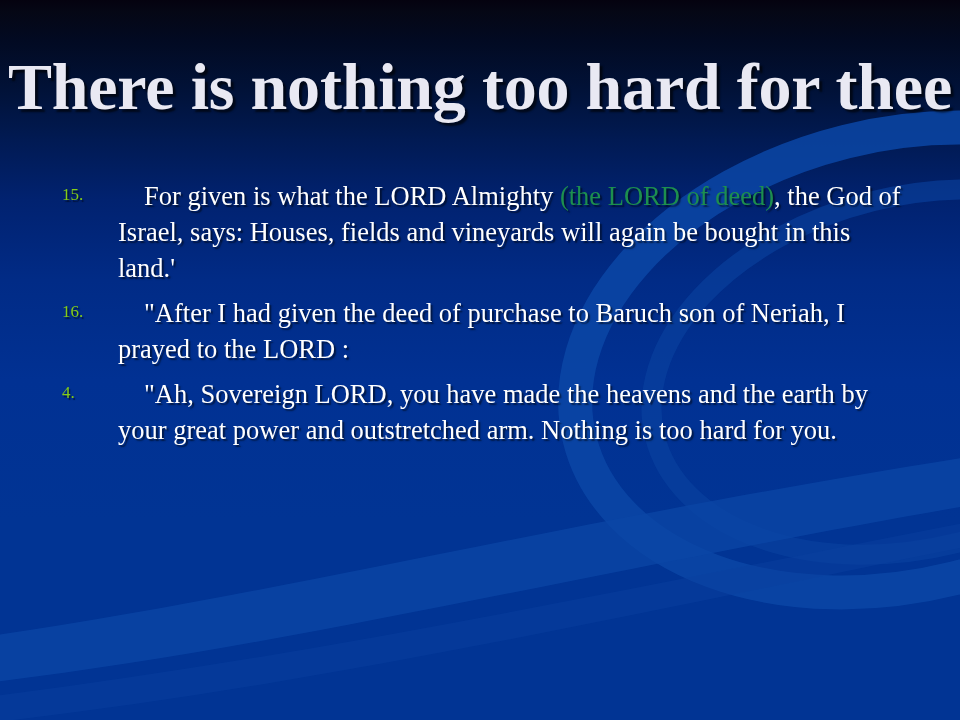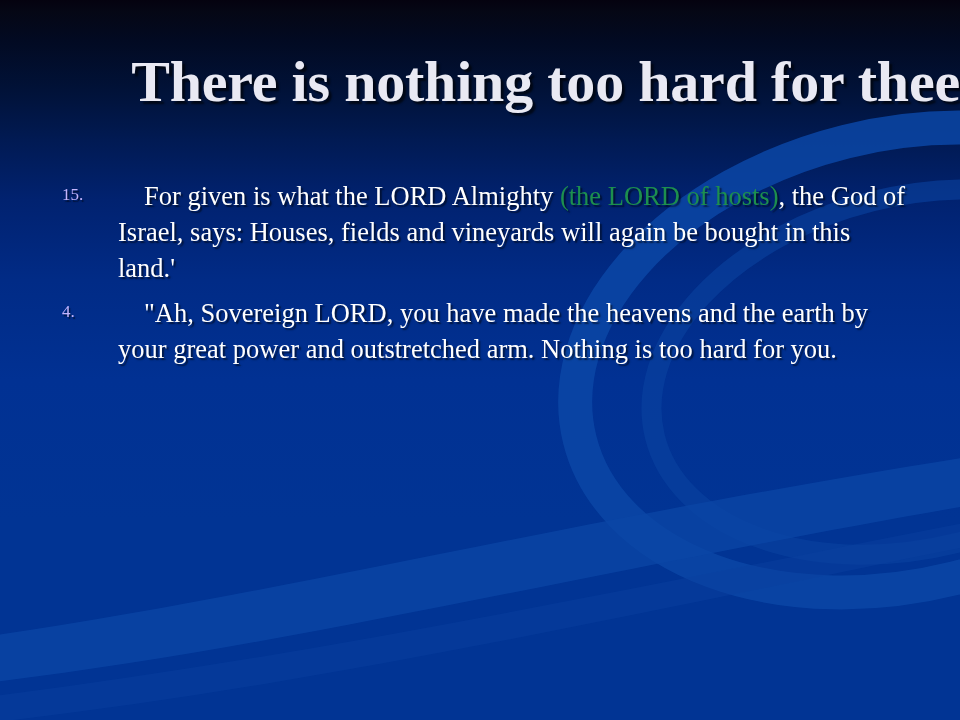--- a/index.html
+++ b/index.html
@@ -36,22 +36,22 @@
     position: absolute;
     inset: 0;
   }
 
   
   .title {
     position: absolute;
     left: 0;
     top: 52px;
     width: 960px;
-    text-align: right;
-    font-size: 58px;
+    text-align: center;
+    font-size: 66px;
     line-height: 1.05;
     font-weight: bold;
     color: #e9e9f3;
     letter-spacing: -0.2px;
     text-shadow: 3px 3px 2px rgba(0,0,0,0.62);
     white-space: nowrap;
   }
 
   
   .body-list {
@@ -70,21 +70,21 @@
     text-shadow: 2px 2px 1.5px rgba(0,0,0,0.55);
     text-align: left;
   }
   .verse-num {
     position: absolute;
     left: 4px;
     top: 5px;
     width: 40px;
     font-size: 17px;
     line-height: 24px;
-    color: #c4b5fd;
+    color: #84cc16;
     text-shadow: 1.5px 1.5px 1px rgba(0,0,0,0.5);
     text-align: left;
   }
   .verse-text { display: inline; }
   .lead-indent { display: inline-block; width: 26px; }
   .green { color: #1d8f4e; }
 </style>
 </head>
 <body>
 
@@ -105,23 +105,27 @@
       <path d="M -40 700 C 300 660 640 586 1000 516 L 1000 540 C 640 612 300 690 -40 726 Z" fill="#0a41a0" opacity="0.45"></path>
     </g>
   </svg>
 
   <div class="title">There is nothing too hard for thee</div>
 
   <div class="body-list">
 
     <div class="verse">
       <span class="verse-num">15.</span>
-      <span class="lead-indent"></span><span class="verse-text">For given is what the LORD Almighty </span><span class="verse-text green">(the LORD of hosts)</span><span class="verse-text">, the God of Israel, says: Houses, fields and vineyards will again be bought in this land.'</span>
+      <span class="lead-indent"></span><span class="verse-text">For given is what the LORD Almighty </span><span class="verse-text green">(the LORD of deed)</span><span class="verse-text">, the God of Israel, says: Houses, fields and vineyards will again be bought in this land.'</span>
     </div>
 
+    <div class="verse">
+      <span class="verse-num">16.</span>
+      <span class="lead-indent"></span><span class="verse-text">"After I had given the deed of purchase to Baruch son of Neriah, I prayed to the LORD :</span><span class="verse-text green"></span><span class="verse-text"></span>
+    </div>
 
     <div class="verse">
       <span class="verse-num">4.</span>
       <span class="lead-indent"></span><span class="verse-text">"Ah, Sovereign LORD, you have made the heavens and the earth by your great power and outstretched arm. Nothing is too hard for you.</span><span class="verse-text green"></span><span class="verse-text"></span>
     </div>
 
   </div>
 
 </div>
 

